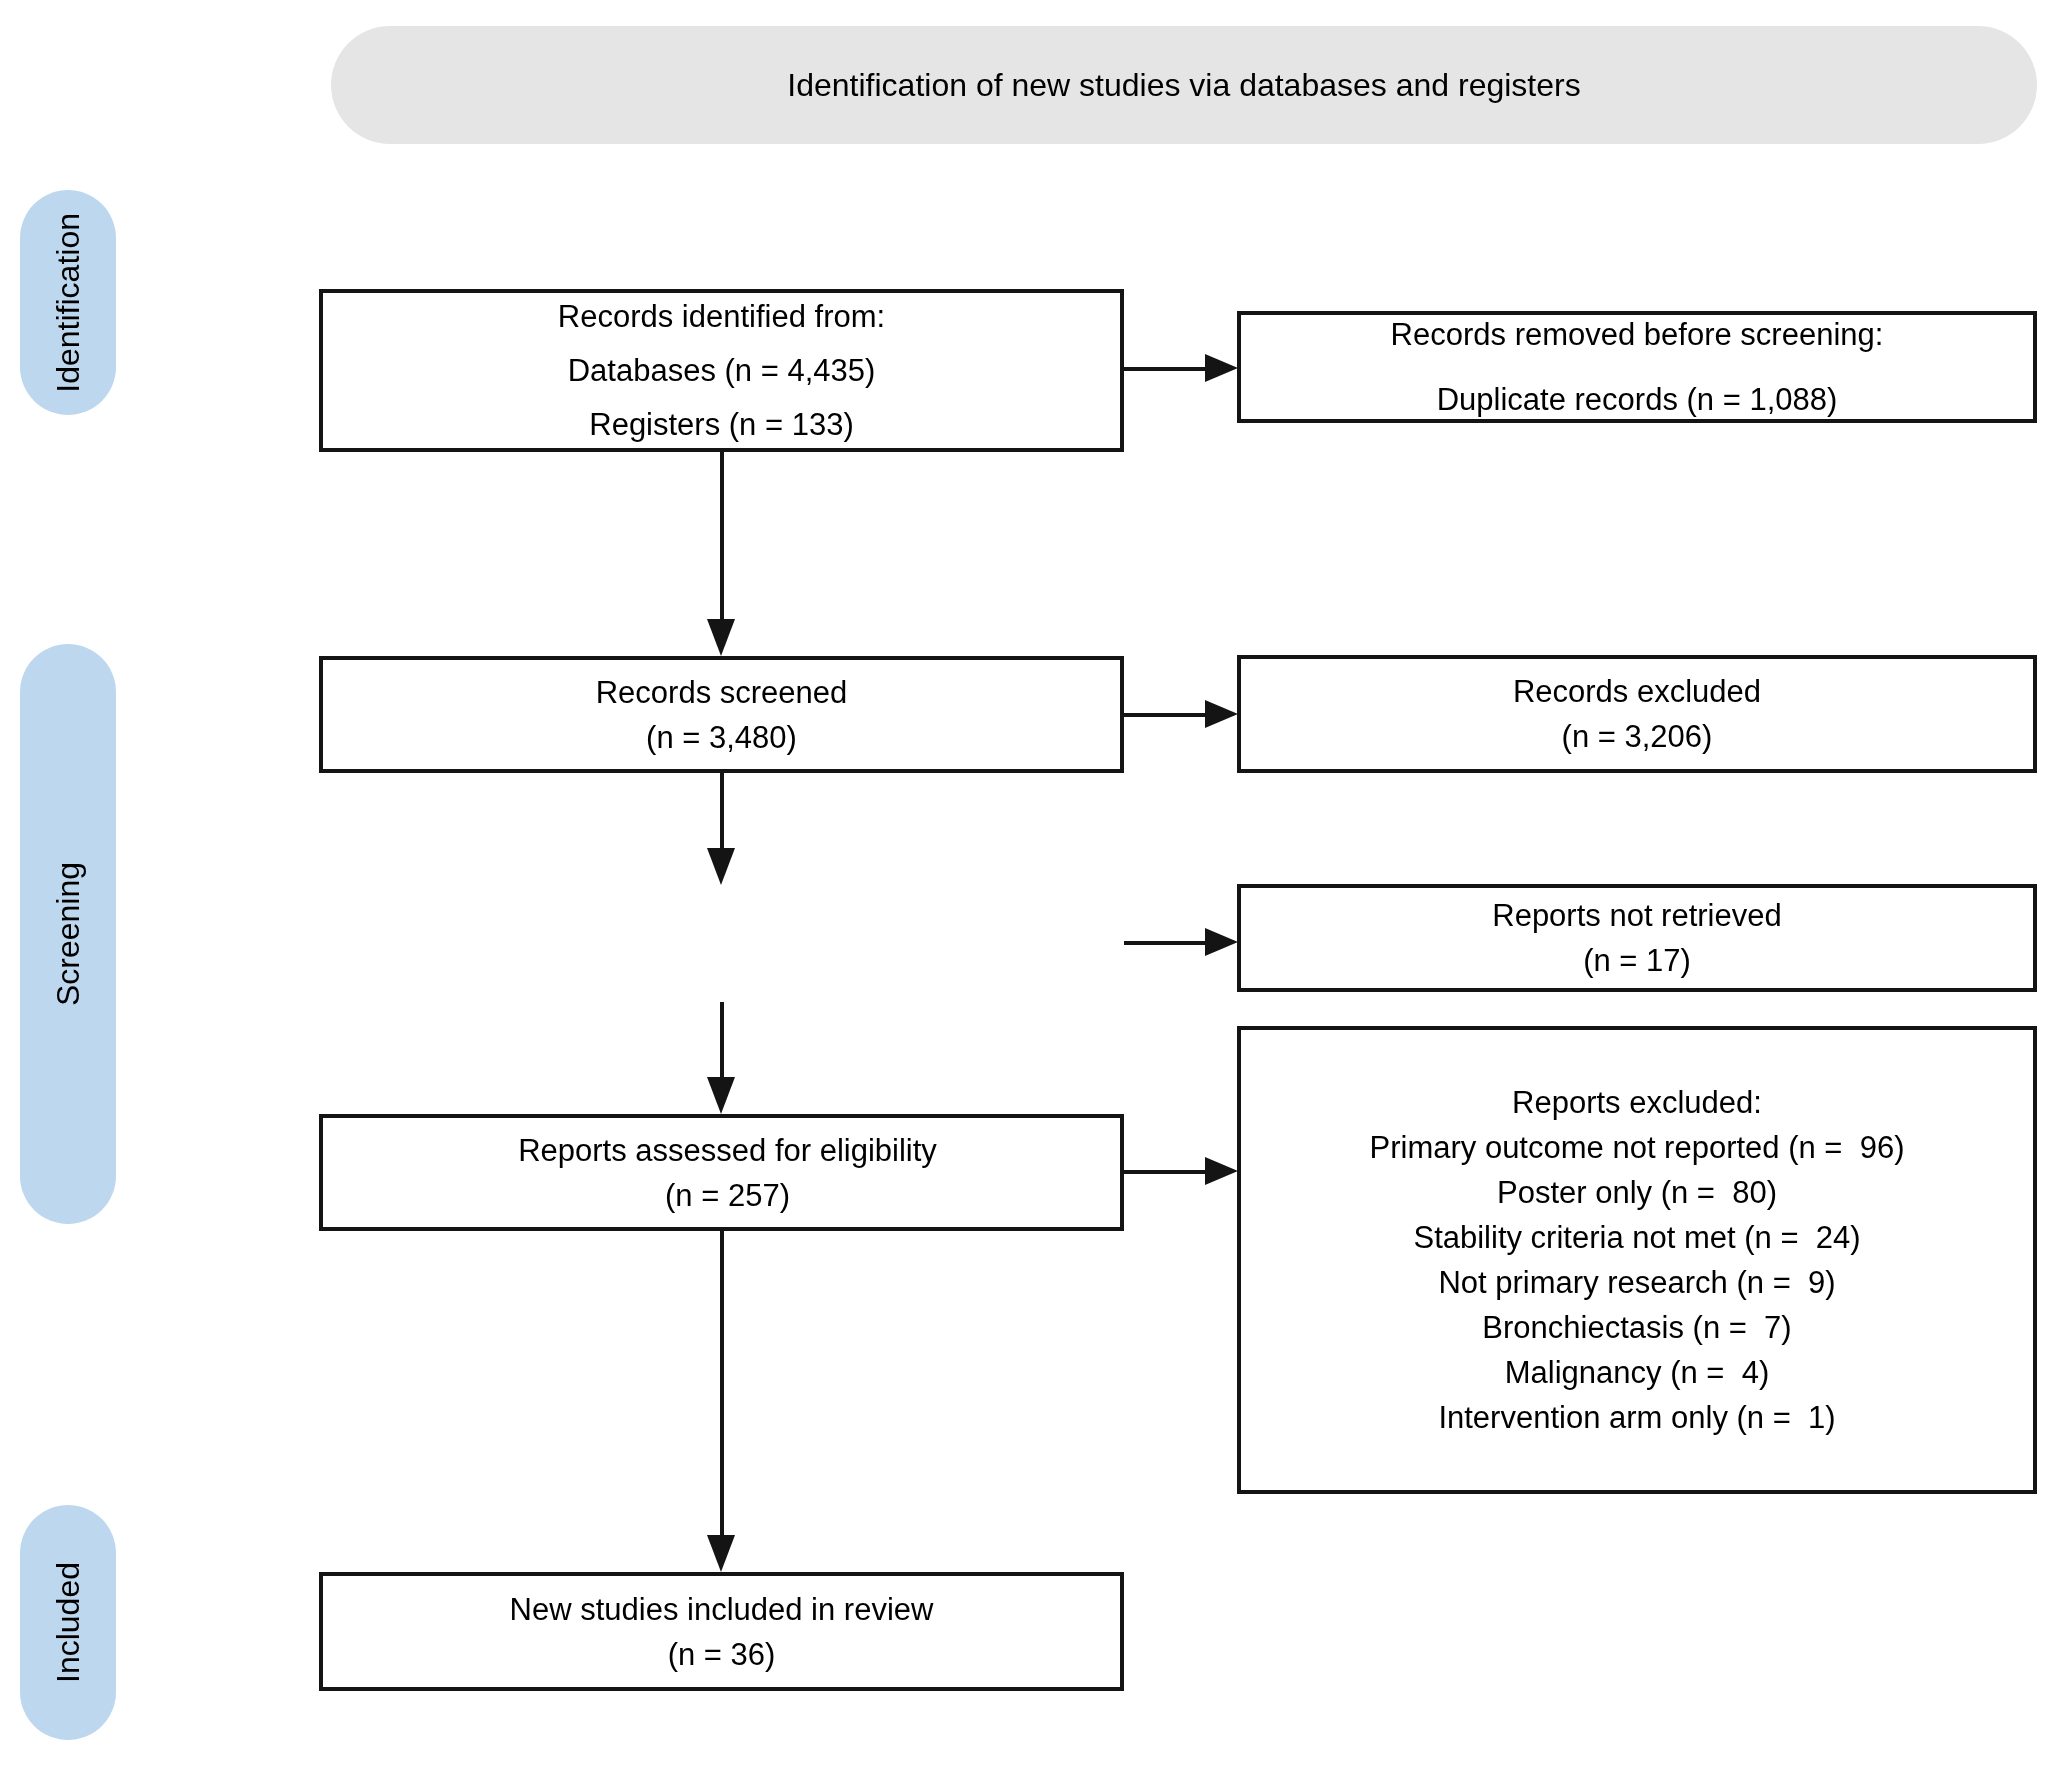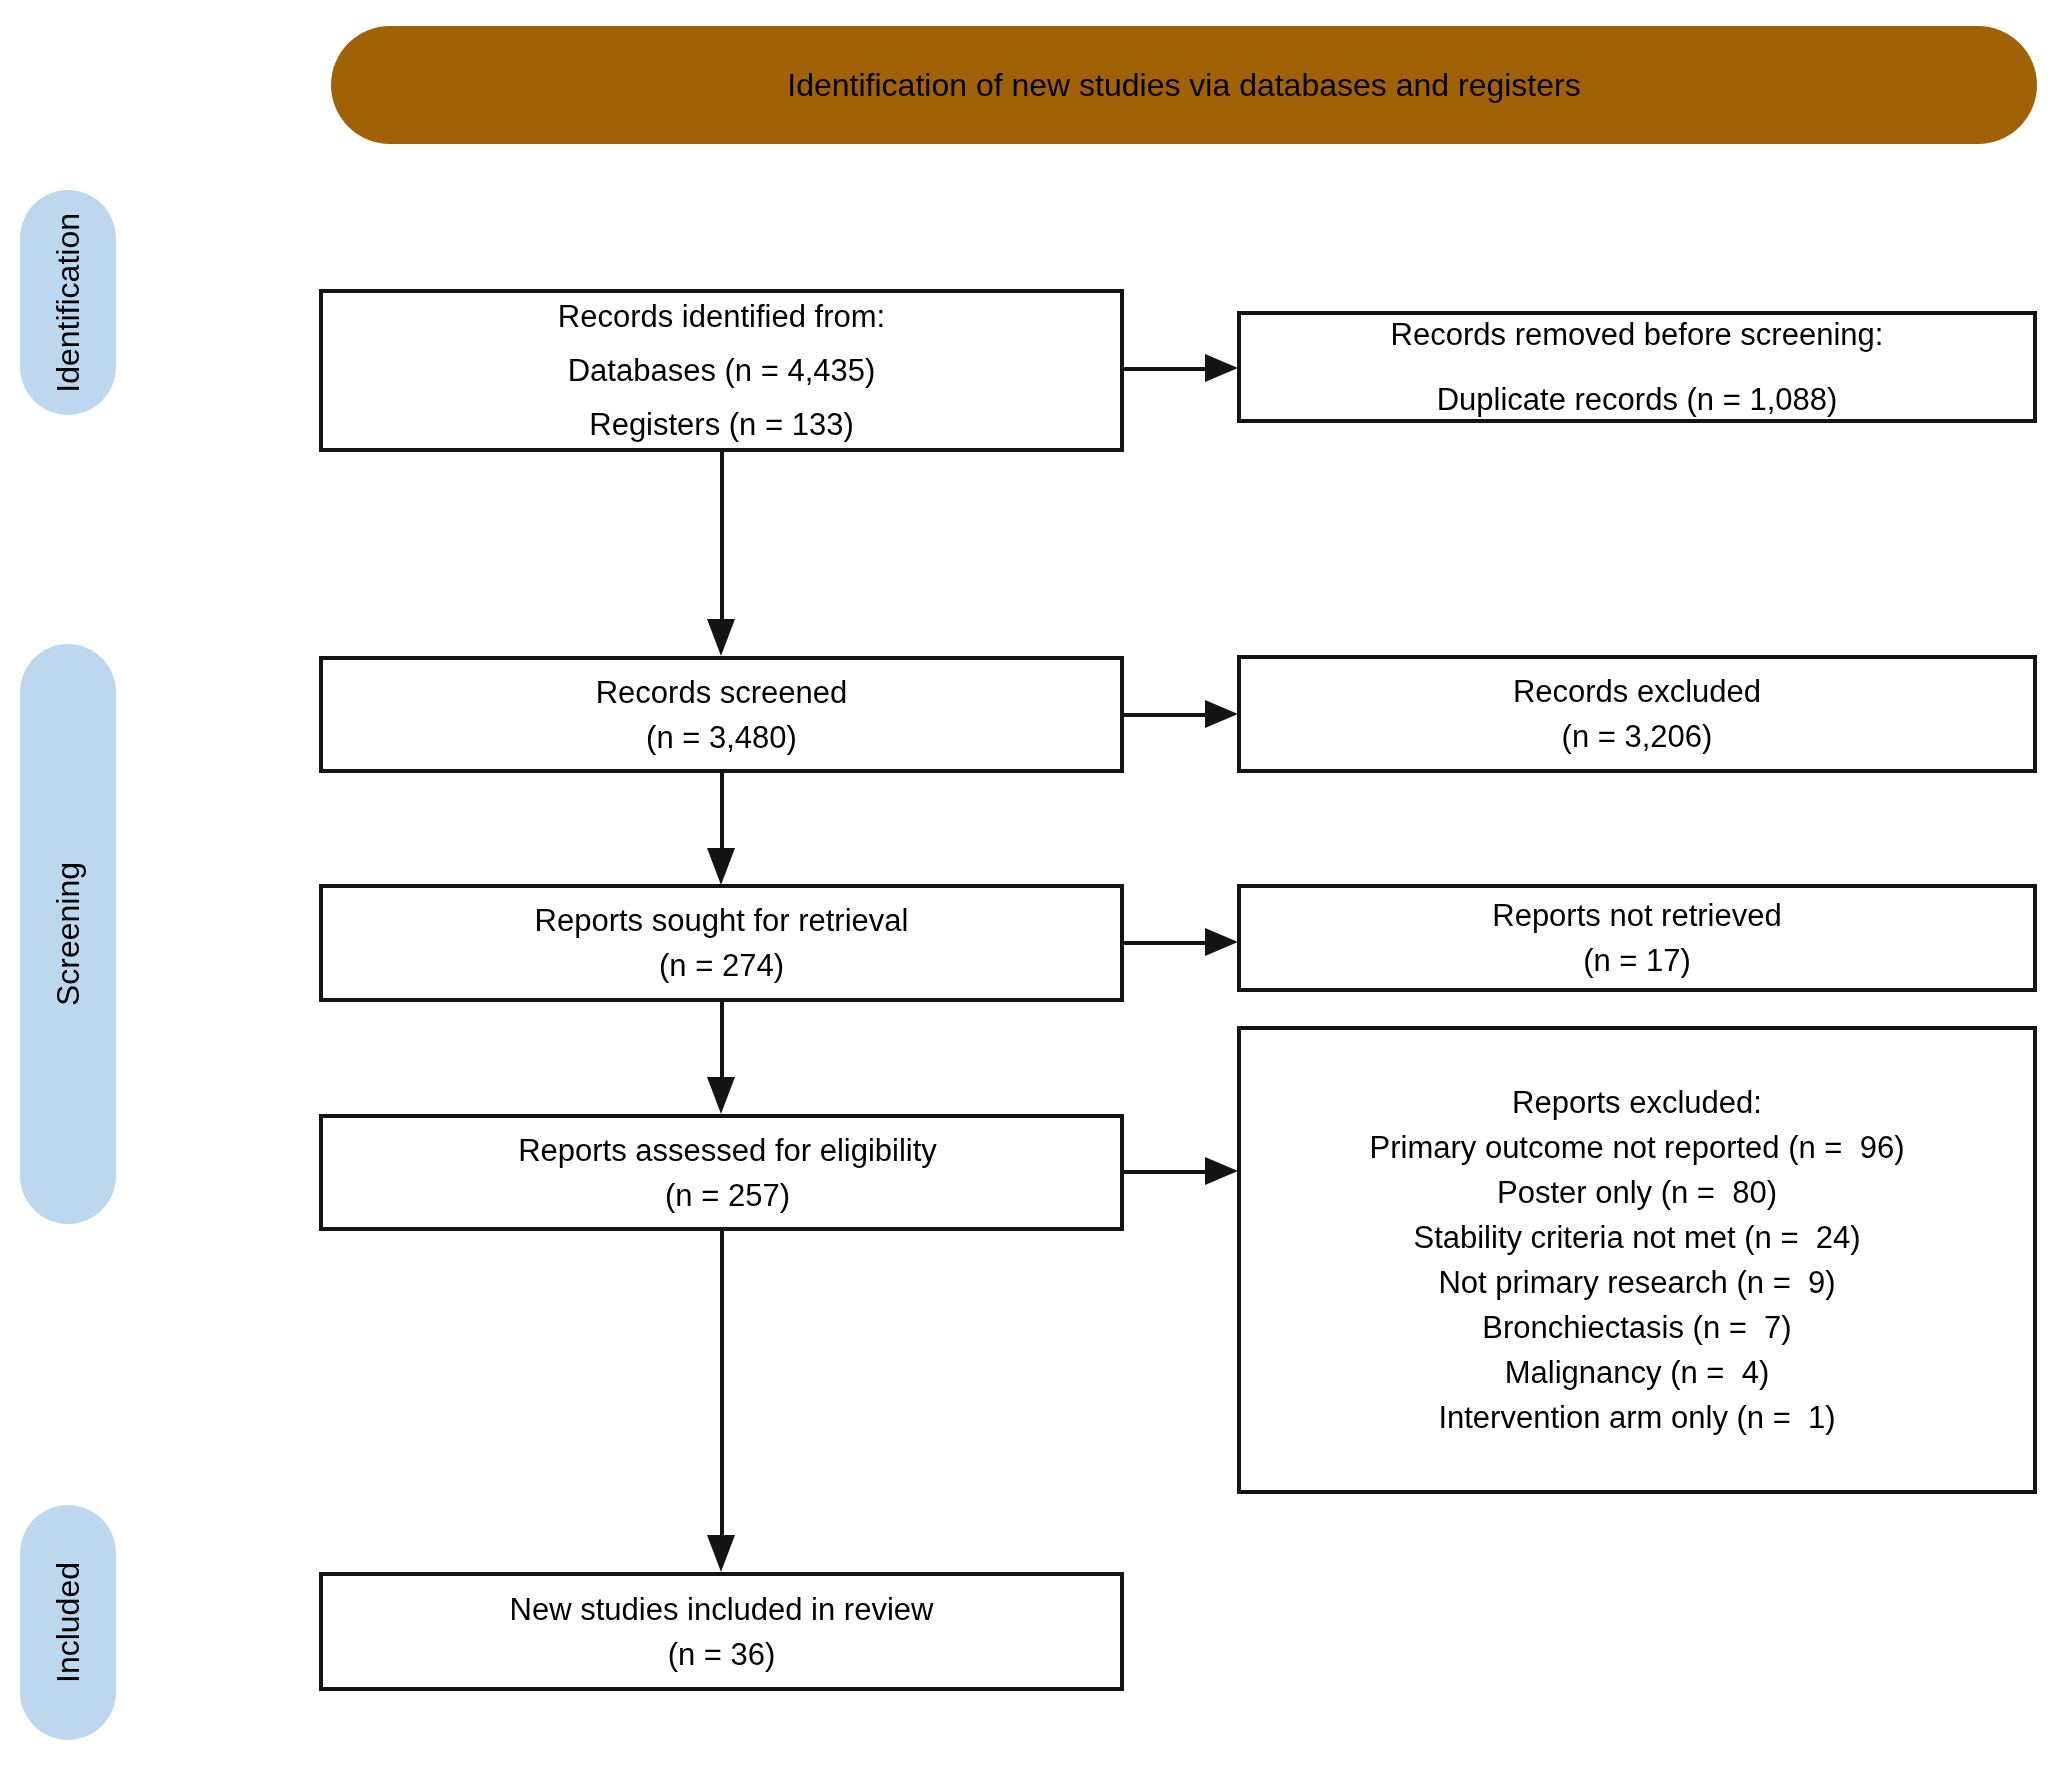--- a/index.html
+++ b/index.html
@@ -11,21 +11,21 @@
     font-family: "Liberation Sans", sans-serif;
     color: #000000;
     overflow: hidden;
   }
 
   
   .banner {
     position: absolute;
     left: 331px; top: 26px;
     width: 1706px; height: 118px;
-    background: #a16207;
+    background: #e5e5e5;
     border-radius: 59px;
     display: flex; align-items: center; justify-content: center;
     font-size: 32px;
     box-sizing: border-box;
   }
 
   
   .stage-pill {
     position: absolute;
     left: 20px; width: 96px;
@@ -133,24 +133,20 @@
     <div class="line">Records identified from:</div>
     <div class="line">Databases (n = 4,435)</div>
     <div class="line">Registers (n = 133)</div>
   </div>
 
   <div id="box-screened" class="fbox col-main">
     <div class="line">Records screened</div>
     <div class="line">(n = 3,480)</div>
   </div>
 
-  <div id="box-sought" class="fbox col-main">
-    <div class="line">Reports sought for retrieval</div>
-    <div class="line">(n = 274)</div>
-  </div>
 
   <div id="box-assessed" class="fbox col-main">
     <div class="line">Reports assessed for eligibility</div>
     <div class="line">(n = 257)</div>
   </div>
 
   <div id="box-included" class="fbox col-main">
     <div class="line">New studies included in review</div>
     <div class="line">(n = 36)</div>
   </div>

